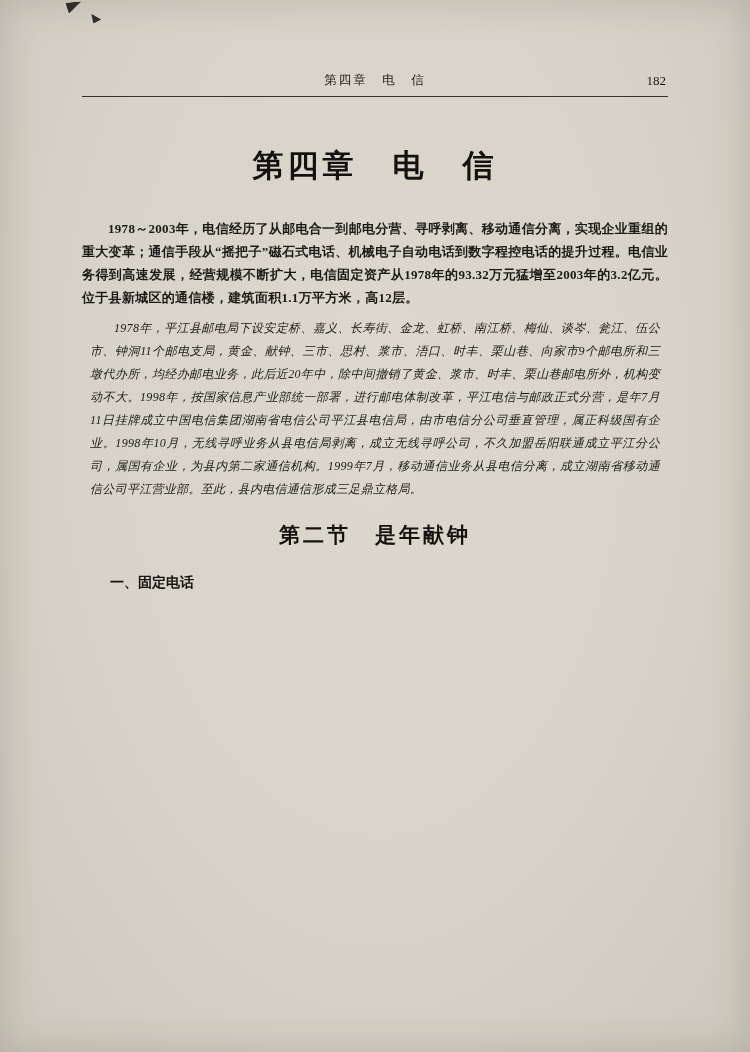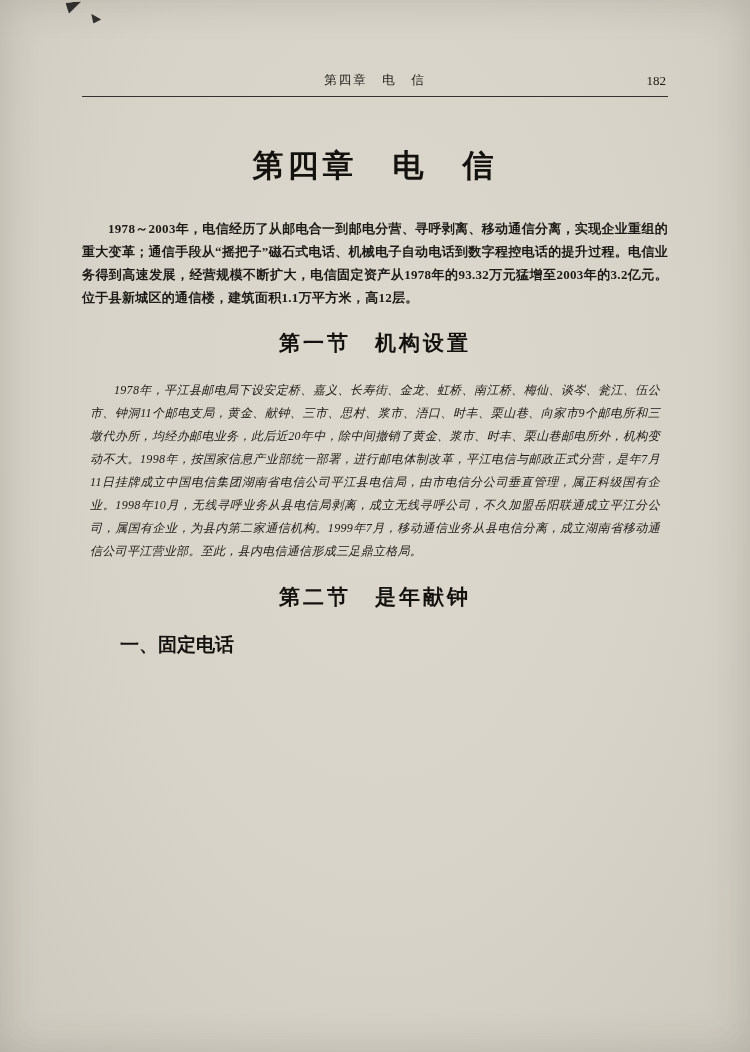--- a/index.html
+++ b/index.html
@@ -79,21 +79,21 @@
     text-align: center;
     font-family: "Liberation Sans", "DejaVu Sans", sans-serif;
     font-size: 21px;
     font-weight: 800;
     letter-spacing: 3px;
     color: #14120e;
   }
   .sub-heading {
     margin: 4px 0 0 0;
     font-family: "Liberation Sans", "DejaVu Sans", sans-serif;
-    font-size: 19px;
+    font-size: 14px;
     font-weight: 800;
     line-height: 23px;
     text-indent: 2em;
     color: #14120e;
   }
   .body-para {
     margin: 8px;
     font-size: 12px;
     line-height: 23px;
     text-align: justify;
@@ -114,21 +114,20 @@
     <span class="header-chapter">第四章　电　信</span>
     <span class="header-page">182</span>
   </header>
 
   <main class="content">
 
     <h1 class="chapter-title">第四章　电　信</h1>
 
     <p class="intro">1978～2003年，电信经历了从邮电合一到邮电分营、寻呼剥离、移动通信分离，实现企业重组的重大变革；通信手段从“摇把子”磁石式电话、机械电子自动电话到数字程控电话的提升过程。电信业务得到高速发展，经营规模不断扩大，电信固定资产从1978年的93.32万元猛增至2003年的3.2亿元。位于县新城区的通信楼，建筑面积1.1万平方米，高12层。</p>
 
-    <h2 class="section-heading">第一节　机构设置</h2>
 
     <p class="body-para">1978年，平江县邮电局下设安定桥、嘉义、长寿街、金龙、虹桥、南江桥、梅仙、谈岑、瓮江、伍公市、钟洞11个邮电支局，黄金、献钟、三市、思村、浆市、浯口、时丰、栗山巷、向家市9个邮电所和三墩代办所，均经办邮电业务，此后近20年中，除中间撤销了黄金、浆市、时丰、栗山巷邮电所外，机构变动不大。1998年，按国家信息产业部统一部署，进行邮电体制改革，平江电信与邮政正式分营，是年7月11日挂牌成立中国电信集团湖南省电信公司平江县电信局，由市电信分公司垂直管理，属正科级国有企业。1998年10月，无线寻呼业务从县电信局剥离，成立无线寻呼公司，不久加盟岳阳联通成立平江分公司，属国有企业，为县内第二家通信机构。1999年7月，移动通信业务从县电信分离，成立湖南省移动通信公司平江营业部。至此，县内电信通信形成三足鼎立格局。</p>
 
     <h2 class="section-heading">第二节　是年献钟</h2>
 
     <h3 class="sub-heading">一、固定电话</h3>
 
 
 
 

